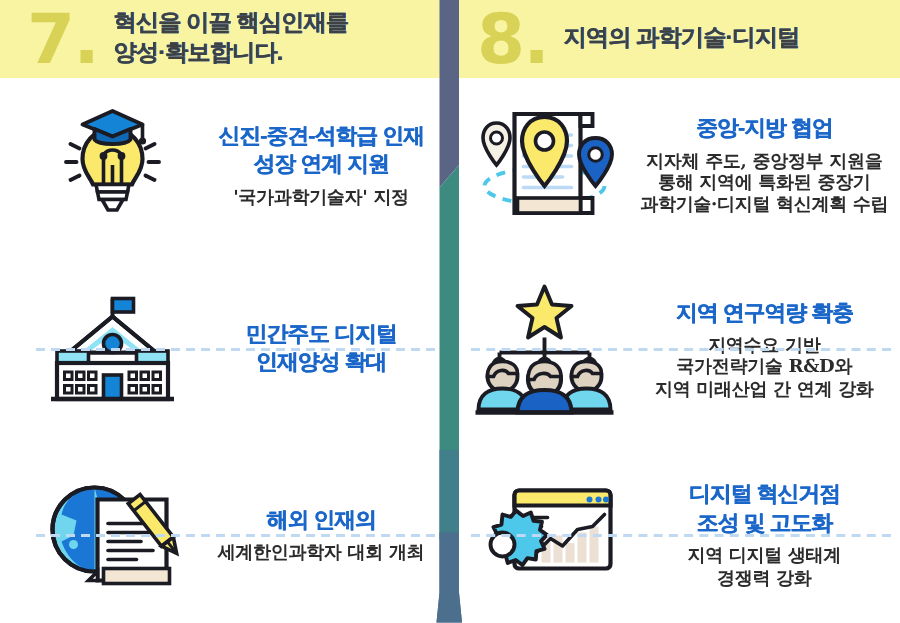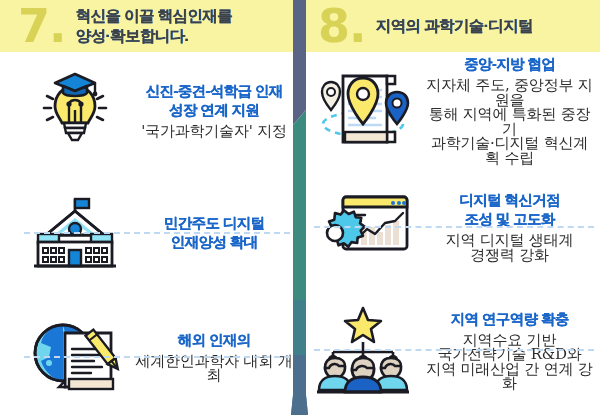--- a/index.html
+++ b/index.html
@@ -84,22 +84,22 @@
     font-size:14.5px;
     line-height:19px;
     letter-spacing:-0.6px;
     text-shadow:0.4px 0 0 #1a66c9;
   }
   .t-title .l2 { display:block; }
   .t-sub {
     margin-top:4px;
     color:#2b2b2b;
     font-family:"DejaVu Serif","Liberation Serif",serif;
-    font-weight:normal;
-    font-size:15px;
+    font-weight:bold;
+    font-size:12px;
     line-height:14.5px;
     letter-spacing:-0.2px;
   }
   .t-sub span { display:block; }
   svg { overflow:visible; }
 </style>
 </head>
 <body>
 
 <div class="page">
@@ -285,62 +285,20 @@
             <span>중앙-지방 협업</span>
           </div>
           <div class="t-sub">
             <span>지자체 주도, 중앙정부 지원을</span>
             <span>통해 지역에 특화된 중장기</span>
             <span>과학기술·디지털 혁신계획 수립</span>
           </div>
         </div>
       </div>
 
-      <div class="row r3">
-        <div class="sep"></div>
-        <div class="icon-cell">
-          <svg width="96" height="80" viewBox="0 0 96 80">
-            <rect x="28" y="10" width="64" height="52" rx="3" fill="#ffffff" stroke="#1b1b24" stroke-width="2.8"></rect>
-            <path d="M28 13 a3 3 0 0 1 3 -3 h58 a3 3 0 0 1 3 3 v7 h-64 Z" fill="#fbe96b" stroke="#1b1b24" stroke-width="2.8"></path>
-            <g fill="#1a77d6">
-              <circle cx="78" cy="16" r="2"></circle>
-                <circle cx="84" cy="16" r="2"></circle>
-                <circle cx="89" cy="16" r="2"></circle>
-            </g>
-            <g fill="#ece0d4">
-              <rect x="46" y="44" width="6" height="14"></rect>
-              <rect x="54" y="40" width="6" height="18"></rect>
-              <rect x="62" y="45" width="6" height="13"></rect>
-              <rect x="70" y="38" width="6" height="20"></rect>
-              <rect x="78" y="34" width="6" height="24"></rect>
-            </g>
-            <polyline points="42,52 52,42 60,47 70,36 80,34 88,26" fill="none" stroke="#1b1b24" stroke-width="2.4" stroke-linejoin="round" stroke-linecap="round"></polyline>
-            <g stroke="#1b1b24" stroke-width="2.4" stroke-linecap="round">
-              <line x1="36" y1="28" x2="50" y2="28"></line>
-              <line x1="36" y1="34" x2="46" y2="34"></line>
-              <line x1="36" y1="40" x2="44" y2="40"></line>
-            </g>
-            <g transform="translate(20,48)">
-              <path d="M0,-22 l5.5,1.6 3.6,-4.2 4.6,3.6 5.2,-2.3 1.8,5.5 5.6,0.6 -1.3,5.5 4.6,3.3 -3.9,4.1 2.3,5.2 -5.4,1.5 -0.4,5.6 -5.6,-0.9 -3.3,4.6 -4.5,-3.4 -5.3,2 -1.5,-5.4 -5.6,-0.6 1.1,-5.5 -4.7,-3.1 3.7,-4.2 -2.5,-5.1 5.3,-1.7 Z" fill="#4ec8ea" stroke="#1b1b24" stroke-width="2.6" stroke-linejoin="round"></path>
-              <circle cx="0" cy="-2" r="8" fill="#ffffff" stroke="#1b1b24" stroke-width="2.6"></circle>
-            </g>
-          </svg>
-        </div>
-        <div class="text-cell">
-          <div class="t-title">
-            <span>디지털 혁신거점</span>
-            <span class="l2">조성 및 고도화</span>
-          </div>
-          <div class="t-sub">
-            <span>지역 디지털 생태계</span>
-            <span>경쟁력 강화</span>
-          </div>
-        </div>
-      </div>
-
       <div class="row r2">
         <div class="sep"></div>
         <div class="icon-cell">
           <svg width="96" height="88" viewBox="0 0 96 88">
             <path d="M48 2 L53 14 L66 15 L56 23 L59 36 L48 29 L37 36 L40 23 L30 15 L43 14 Z" fill="#fbe96b" stroke="#1b1b24" stroke-width="2.6" stroke-linejoin="round"></path>
             <line x1="48" y1="36" x2="48" y2="46" stroke="#1b1b24" stroke-width="2.6"></line>
             <line x1="18" y1="46" x2="78" y2="46" stroke="#1b1b24" stroke-width="2.6"></line>
             <line x1="18" y1="46" x2="18" y2="52" stroke="#1b1b24" stroke-width="2.6"></line>
             <line x1="78" y1="46" x2="78" y2="52" stroke="#1b1b24" stroke-width="2.6"></line>
             <line x1="48" y1="46" x2="48" y2="52" stroke="#1b1b24" stroke-width="2.6"></line>
@@ -369,15 +327,57 @@
           <div class="t-title">
             <span>지역 연구역량 확충</span>
           </div>
           <div class="t-sub">
             <span>지역수요 기반</span>
             <span>국가전략기술 R&amp;D와</span>
             <span>지역 미래산업 간 연계 강화</span>
           </div>
         </div>
       </div>
+
+      <div class="row r3">
+        <div class="sep"></div>
+        <div class="icon-cell">
+          <svg width="96" height="80" viewBox="0 0 96 80">
+            <rect x="28" y="10" width="64" height="52" rx="3" fill="#ffffff" stroke="#1b1b24" stroke-width="2.8"></rect>
+            <path d="M28 13 a3 3 0 0 1 3 -3 h58 a3 3 0 0 1 3 3 v7 h-64 Z" fill="#fbe96b" stroke="#1b1b24" stroke-width="2.8"></path>
+            <g fill="#1a77d6">
+              <circle cx="78" cy="16" r="2"></circle>
+                <circle cx="84" cy="16" r="2"></circle>
+                <circle cx="89" cy="16" r="2"></circle>
+            </g>
+            <g fill="#ece0d4">
+              <rect x="46" y="44" width="6" height="14"></rect>
+              <rect x="54" y="40" width="6" height="18"></rect>
+              <rect x="62" y="45" width="6" height="13"></rect>
+              <rect x="70" y="38" width="6" height="20"></rect>
+              <rect x="78" y="34" width="6" height="24"></rect>
+            </g>
+            <polyline points="42,52 52,42 60,47 70,36 80,34 88,26" fill="none" stroke="#1b1b24" stroke-width="2.4" stroke-linejoin="round" stroke-linecap="round"></polyline>
+            <g stroke="#1b1b24" stroke-width="2.4" stroke-linecap="round">
+              <line x1="36" y1="28" x2="50" y2="28"></line>
+              <line x1="36" y1="34" x2="46" y2="34"></line>
+              <line x1="36" y1="40" x2="44" y2="40"></line>
+            </g>
+            <g transform="translate(20,48)">
+              <path d="M0,-22 l5.5,1.6 3.6,-4.2 4.6,3.6 5.2,-2.3 1.8,5.5 5.6,0.6 -1.3,5.5 4.6,3.3 -3.9,4.1 2.3,5.2 -5.4,1.5 -0.4,5.6 -5.6,-0.9 -3.3,4.6 -4.5,-3.4 -5.3,2 -1.5,-5.4 -5.6,-0.6 1.1,-5.5 -4.7,-3.1 3.7,-4.2 -2.5,-5.1 5.3,-1.7 Z" fill="#4ec8ea" stroke="#1b1b24" stroke-width="2.6" stroke-linejoin="round"></path>
+              <circle cx="0" cy="-2" r="8" fill="#ffffff" stroke="#1b1b24" stroke-width="2.6"></circle>
+            </g>
+          </svg>
+        </div>
+        <div class="text-cell">
+          <div class="t-title">
+            <span>디지털 혁신거점</span>
+            <span class="l2">조성 및 고도화</span>
+          </div>
+          <div class="t-sub">
+            <span>지역 디지털 생태계</span>
+            <span>경쟁력 강화</span>
+          </div>
+        </div>
+      </div>
     </div>
   </div>
 </div>
 
 </body></html>

